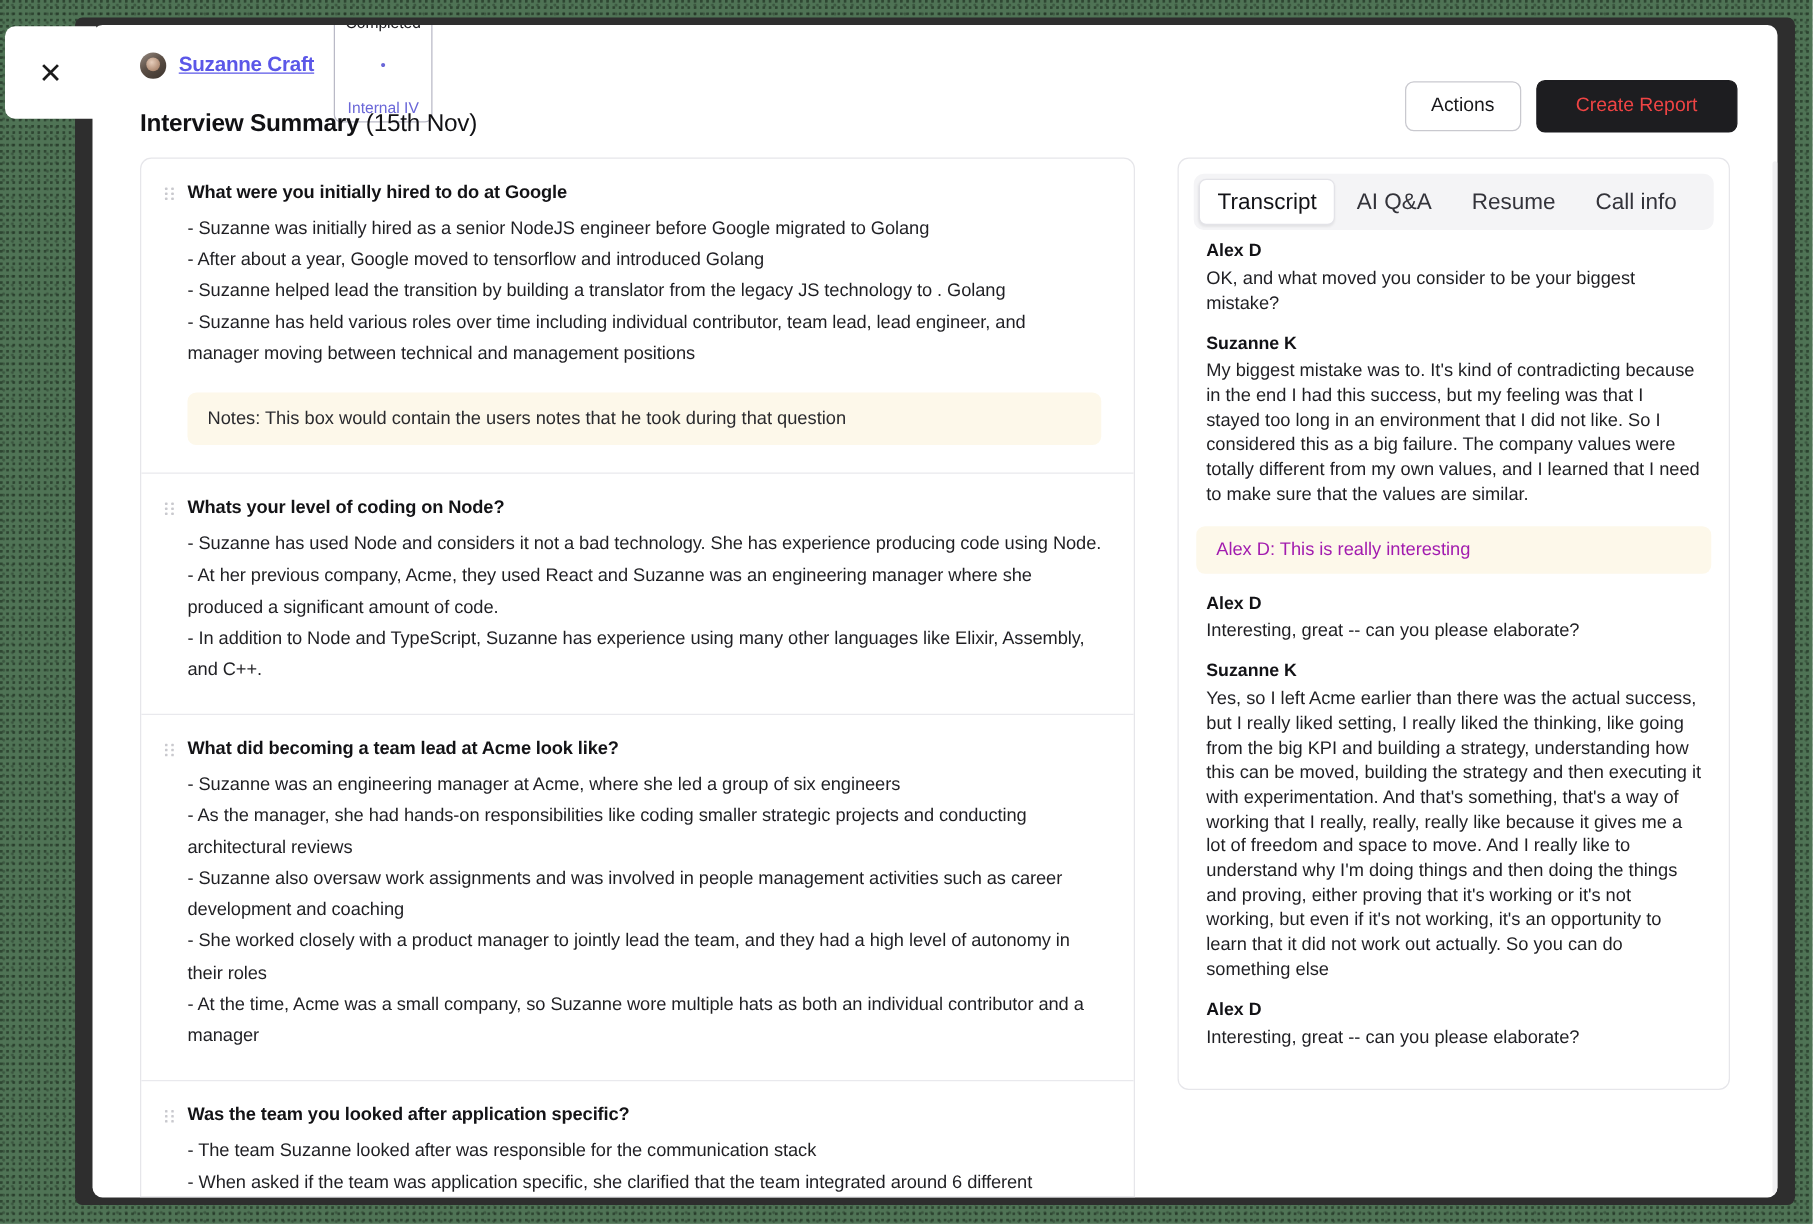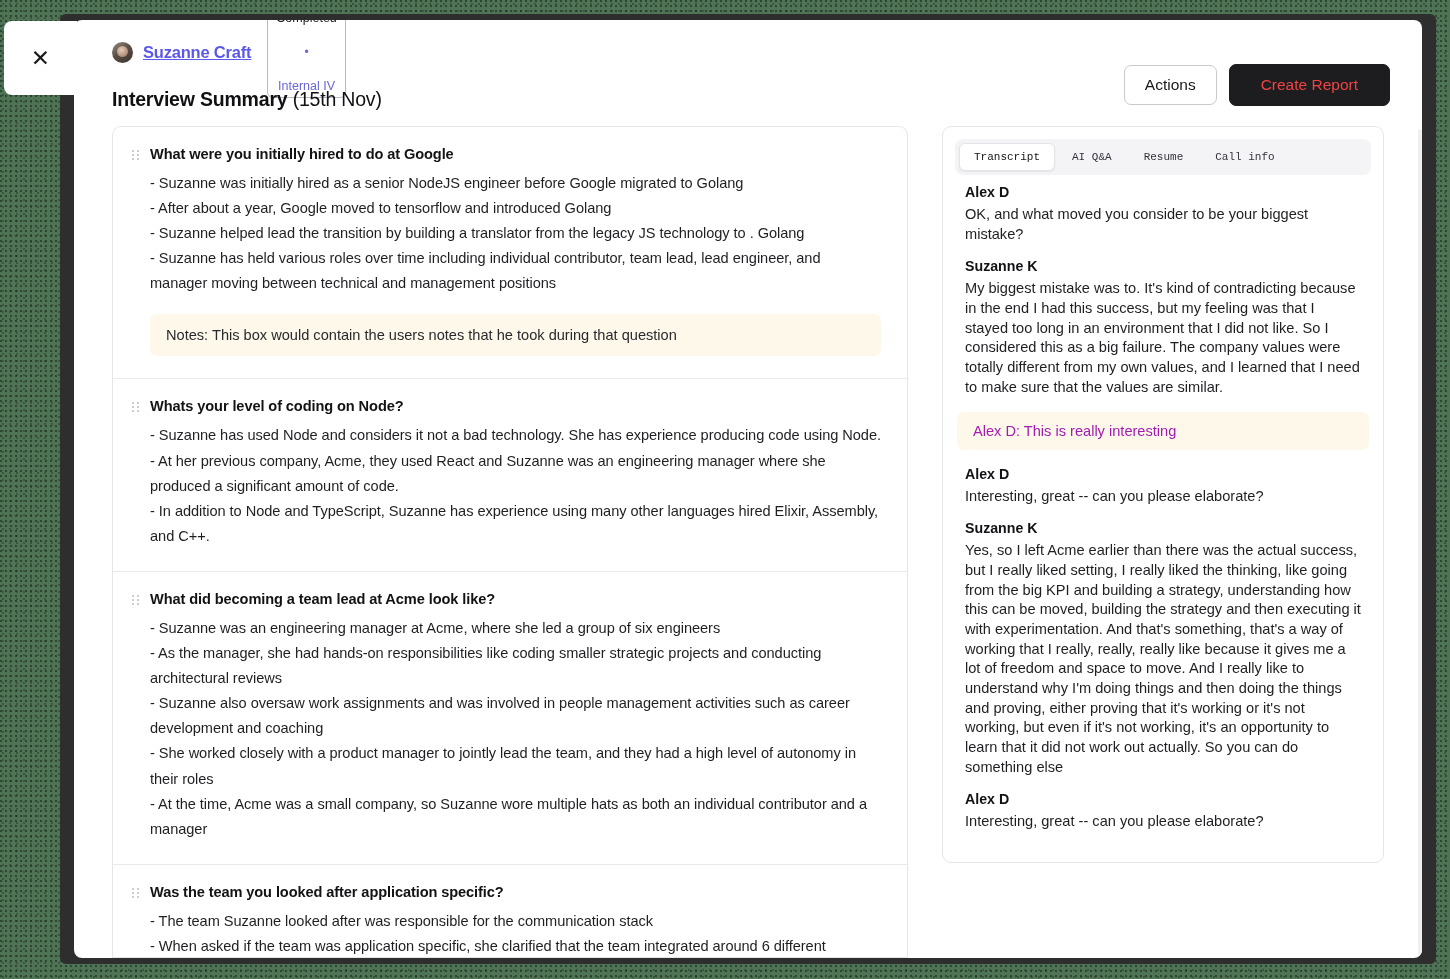--- a/index.html
+++ b/index.html
@@ -146,24 +146,24 @@
     background: #fff; border: 1px solid #e6e6ea; border-radius: 9px;
     padding: 12px 12px 16px 12px;
     width: 442px;
   }
   .tabbar {
     background: #f4f4f6; border-radius: 8px;
     display: flex; align-items: center; gap: 2px;
     padding: 4px; margin-bottom: 9px;
   }
   .tab {
-    font-size: 11px; color: #33333a; padding: 7px 14px;
+    font-size: 18px; color: #33333a; padding: 7px 14px;
     border-radius: 6px; cursor: pointer; background: transparent;
     border: 1px solid transparent; white-space: nowrap;
-    font-family: Liberation Mono, monospace;
+    font-family: Liberation Sans, sans-serif;
   }
   .tab.active {
     background: #ffffff; border: 1px solid #e3e3e8;
     box-shadow: 0 1px 2px rgba(0,0,0,0.07);
     color: #121216;
   }
   .turn { padding: 0 10px; margin-bottom: 14px; }
   .speaker {
     font-size: 14.2px; font-weight: 700; color: #121216; margin: 0 0 5px 0;
   }
@@ -230,21 +230,21 @@
             <i></i>
             <i></i>
             <i></i>
             <i></i>
             <i></i>
             <i></i>
           </div>
           <div class="qtitle">Whats your level of coding on Node?</div>
           <p class="bullet">- Suzanne has used Node and considers it not a bad technology. She has experience producing code using Node.</p>
           <p class="bullet">- At her previous company, Acme, they used React and Suzanne was an engineering manager where she produced a significant amount of code.</p>
-          <p class="bullet">- In addition to Node and TypeScript, Suzanne has experience using many other languages hired Elixir, Assembly, and C++.</p>
+          <p class="bullet">- In addition to Node and TypeScript, Suzanne has experience using many other languages like Elixir, Assembly, and C++.</p>
         </div>
         <div class="qcard">
           <div class="drag">
             <i></i>
             <i></i>
             <i></i>
             <i></i>
             <i></i>
             <i></i>
           </div>

